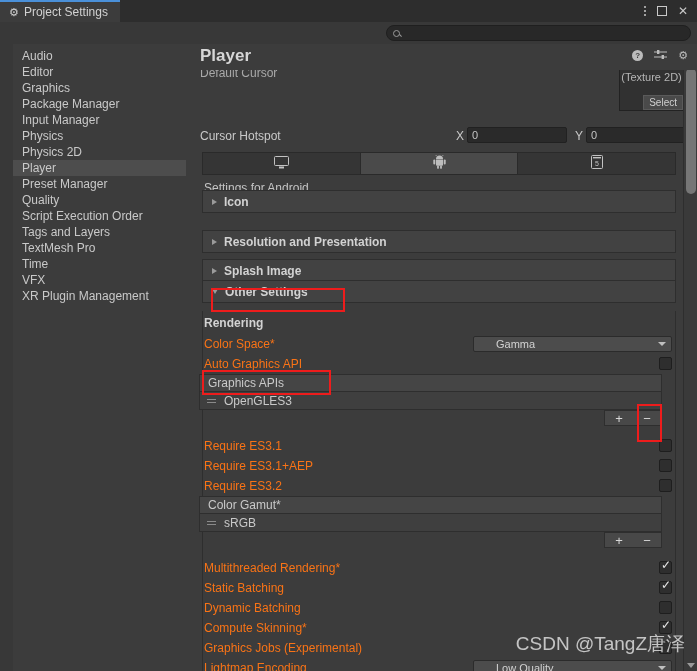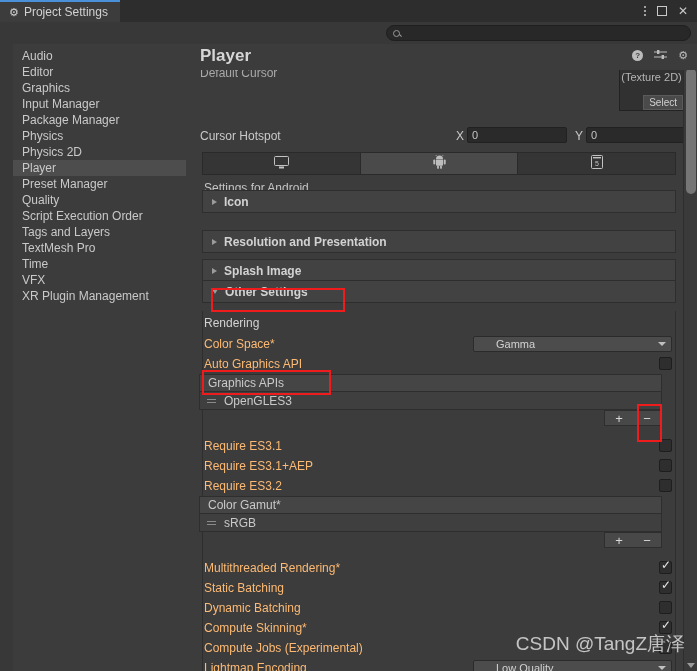--- a/index.html
+++ b/index.html
@@ -135,23 +135,23 @@
   .foldout .cap { font-size: 12px; font-weight: bold; color: #d2d2d2; }
   .tri-r { width: 0; height: 0; border-left: 5px solid #9b9b9b;
            border-top: 3.5px solid transparent; border-bottom: 3.5px solid transparent; }
   .tri-d { width: 0; height: 0; border-top: 5px solid #9b9b9b;
            border-left: 3.5px solid transparent; border-right: 3.5px solid transparent; }
 
   .body-box {
     position: absolute; left: 16px; width: 474px;
     background: #3c3c3c; border-left: 1px solid #2e2e2e; border-right: 1px solid #2e2e2e;
   }
-  .sect-head { position: absolute; left: 18px; font-size: 12px; font-weight: normal; color: #d2d2d2; }
+  .sect-head { position: absolute; left: 18px; font-size: 12px; font-weight: bold; color: #d2d2d2; }
   .prop { position: absolute; left: 0; width: 490px; height: 20px; }
-  .prop .pl { position: absolute; left: 18px; top: 3px; font-size: 12px; color: #fdba74; white-space: nowrap; }
+  .prop .pl { position: absolute; left: 18px; top: 3px; font-size: 12px; color: #f97316; white-space: nowrap; }
 
   .cbx {
     position: absolute; left: 473px; top: 3px; width: 13px; height: 13px;
     background: #2e2e2e; border: 1px solid #1e1e1e; border-radius: 2px;
   }
   .cbx.on::after {
     content: "\2713"; position: absolute; left: 1px; top: -3px;
     font-size: 12px; color: #e4e4e4; line-height: 13px;
   }
   .dropdown {
@@ -230,22 +230,22 @@
     <div class="searchbox">
       <span class="mag"></span>
       <input type="text" placeholder="" style="">
     </div>
   </div>
 
   <div class="sidebar">
     <div class="side-item"><span>Audio</span></div>
     <div class="side-item"><span>Editor</span></div>
     <div class="side-item"><span>Graphics</span></div>
+    <div class="side-item"><span>Package Manager</span></div>
     <div class="side-item"><span>Input Manager</span></div>
-    <div class="side-item"><span>Package Manager</span></div>
     <div class="side-item"><span>Physics</span></div>
     <div class="side-item"><span>Physics 2D</span></div>
     <div class="side-item sel"><span>Player</span></div>
     <div class="side-item"><span>Preset Manager</span></div>
     <div class="side-item"><span>Quality</span></div>
     <div class="side-item"><span>Script Execution Order</span></div>
     <div class="side-item"><span>Tags and Layers</span></div>
     <div class="side-item"><span>TextMesh Pro</span></div>
     <div class="side-item"><span>Time</span></div>
     <div class="side-item"><span>VFX</span></div>
@@ -392,21 +392,21 @@
     </div>
     <div class="prop" style="top:554px;">
       <span class="pl">Dynamic Batching</span>
       <span class="cbx"></span>
     </div>
     <div class="prop" style="top:574px;">
       <span class="pl">Compute Skinning*</span>
       <span class="cbx on"></span>
     </div>
     <div class="prop" style="top:594px;">
-      <span class="pl">Compute Jobs (Experimental)</span>
+      <span class="pl">Graphics Jobs (Experimental)</span>
       <span class="cbx"></span>
     </div>
     <div class="prop" style="top:614px;">
       <span class="pl">Lightmap Encoding</span>
       <span class="dropdown" style="left:287px; width:199px; top:2px;">
         <span>Low Quality</span>
         <span class="dd-arrow"></span>
       </span>
     </div>
 

